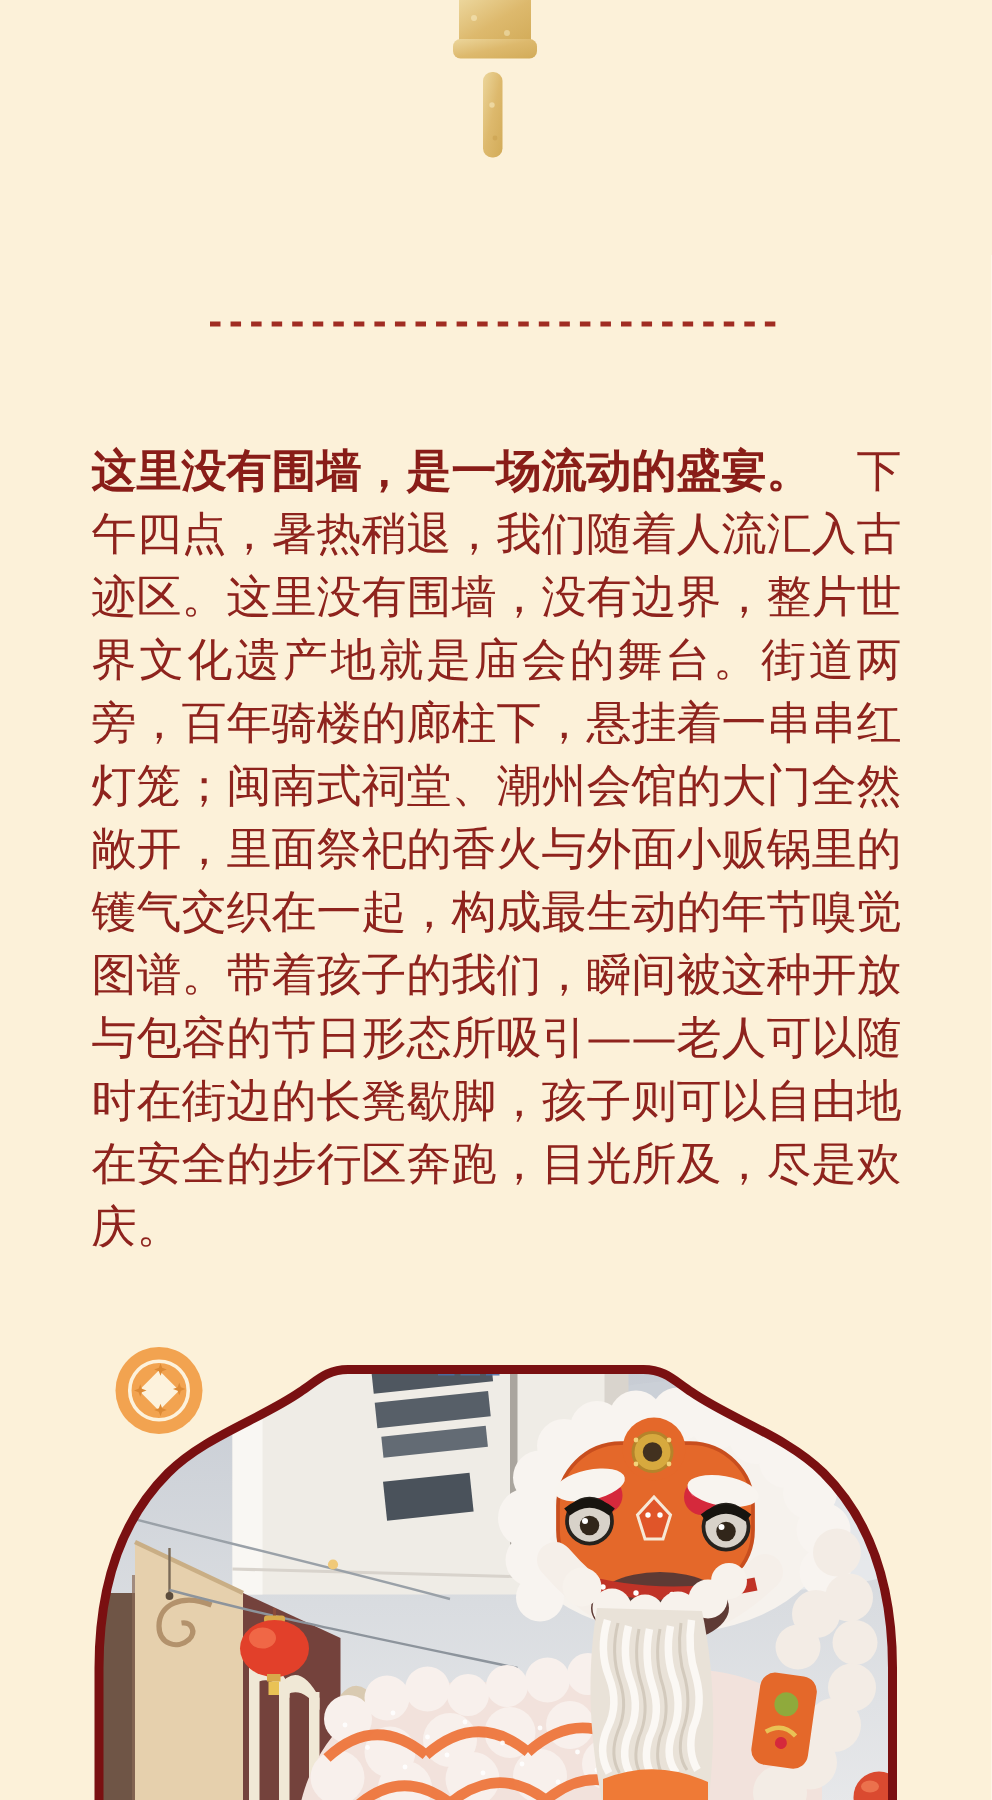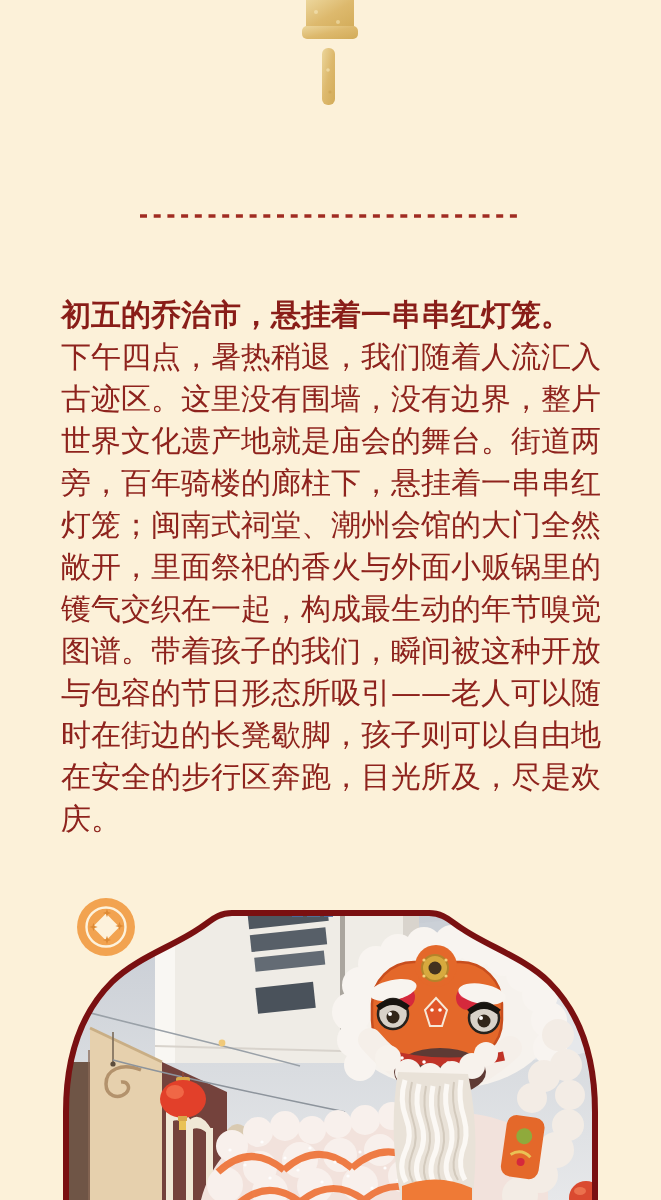--- a/index.html
+++ b/index.html
@@ -289,15 +289,15 @@
         </g>
       </g>
 
       <circle cx="586" cy="1198" r="17" fill="#da4a30"></circle>
       <ellipse cx="580" cy="1191" rx="6" ry="4" fill="#ef7a55" opacity="0.8"></ellipse>
     </g>
 
     <path d="M 66 1204 L 66 1112 C 66 1056 82 1012 112 982 C 136 958 174 946 200 928 C 212 920 218 913 232 913 L 429 913 C 443 913 449 920 461 928 C 487 946 525 958 549 982 C 579 1012 595 1056 595 1112 L 595 1204" fill="none" stroke="#7a1011" stroke-width="6" stroke-linejoin="round"></path>
   </svg>
 
-  <div class="article"><strong>初五的乔治市，悬挂着一串串红灯笼。</strong><span>　下午四点，暑热稍退，我们随着人流汇入古迹区。这里没有围墙，没有边界，整片世界文化遗产地就是庙会的舞台。街道两旁，百年骑楼的廊柱下，悬挂着一串串红灯笼；闽南式祠堂、潮州会馆的大门全然敞开，里面祭祀的香火与外面小贩锅里的镬气交织在一起，构成最生动的年节嗅觉图谱。带着孩子的我们，瞬间被这种开放与包容的节日形态所吸引——老人可以随时在街边的长凳歇脚，孩子则可以自由地在安全的步行区奔跑，目光所及，尽是欢庆。</span></div>
+  <div class="article"><strong>这里没有围墙，是一场流动的盛宴。</strong><span>　下午四点，暑热稍退，我们随着人流汇入古迹区。这里没有围墙，没有边界，整片世界文化遗产地就是庙会的舞台。街道两旁，百年骑楼的廊柱下，悬挂着一串串红灯笼；闽南式祠堂、潮州会馆的大门全然敞开，里面祭祀的香火与外面小贩锅里的镬气交织在一起，构成最生动的年节嗅觉图谱。带着孩子的我们，瞬间被这种开放与包容的节日形态所吸引——老人可以随时在街边的长凳歇脚，孩子则可以自由地在安全的步行区奔跑，目光所及，尽是欢庆。</span></div>
 
 </div>
 
 </body></html>

